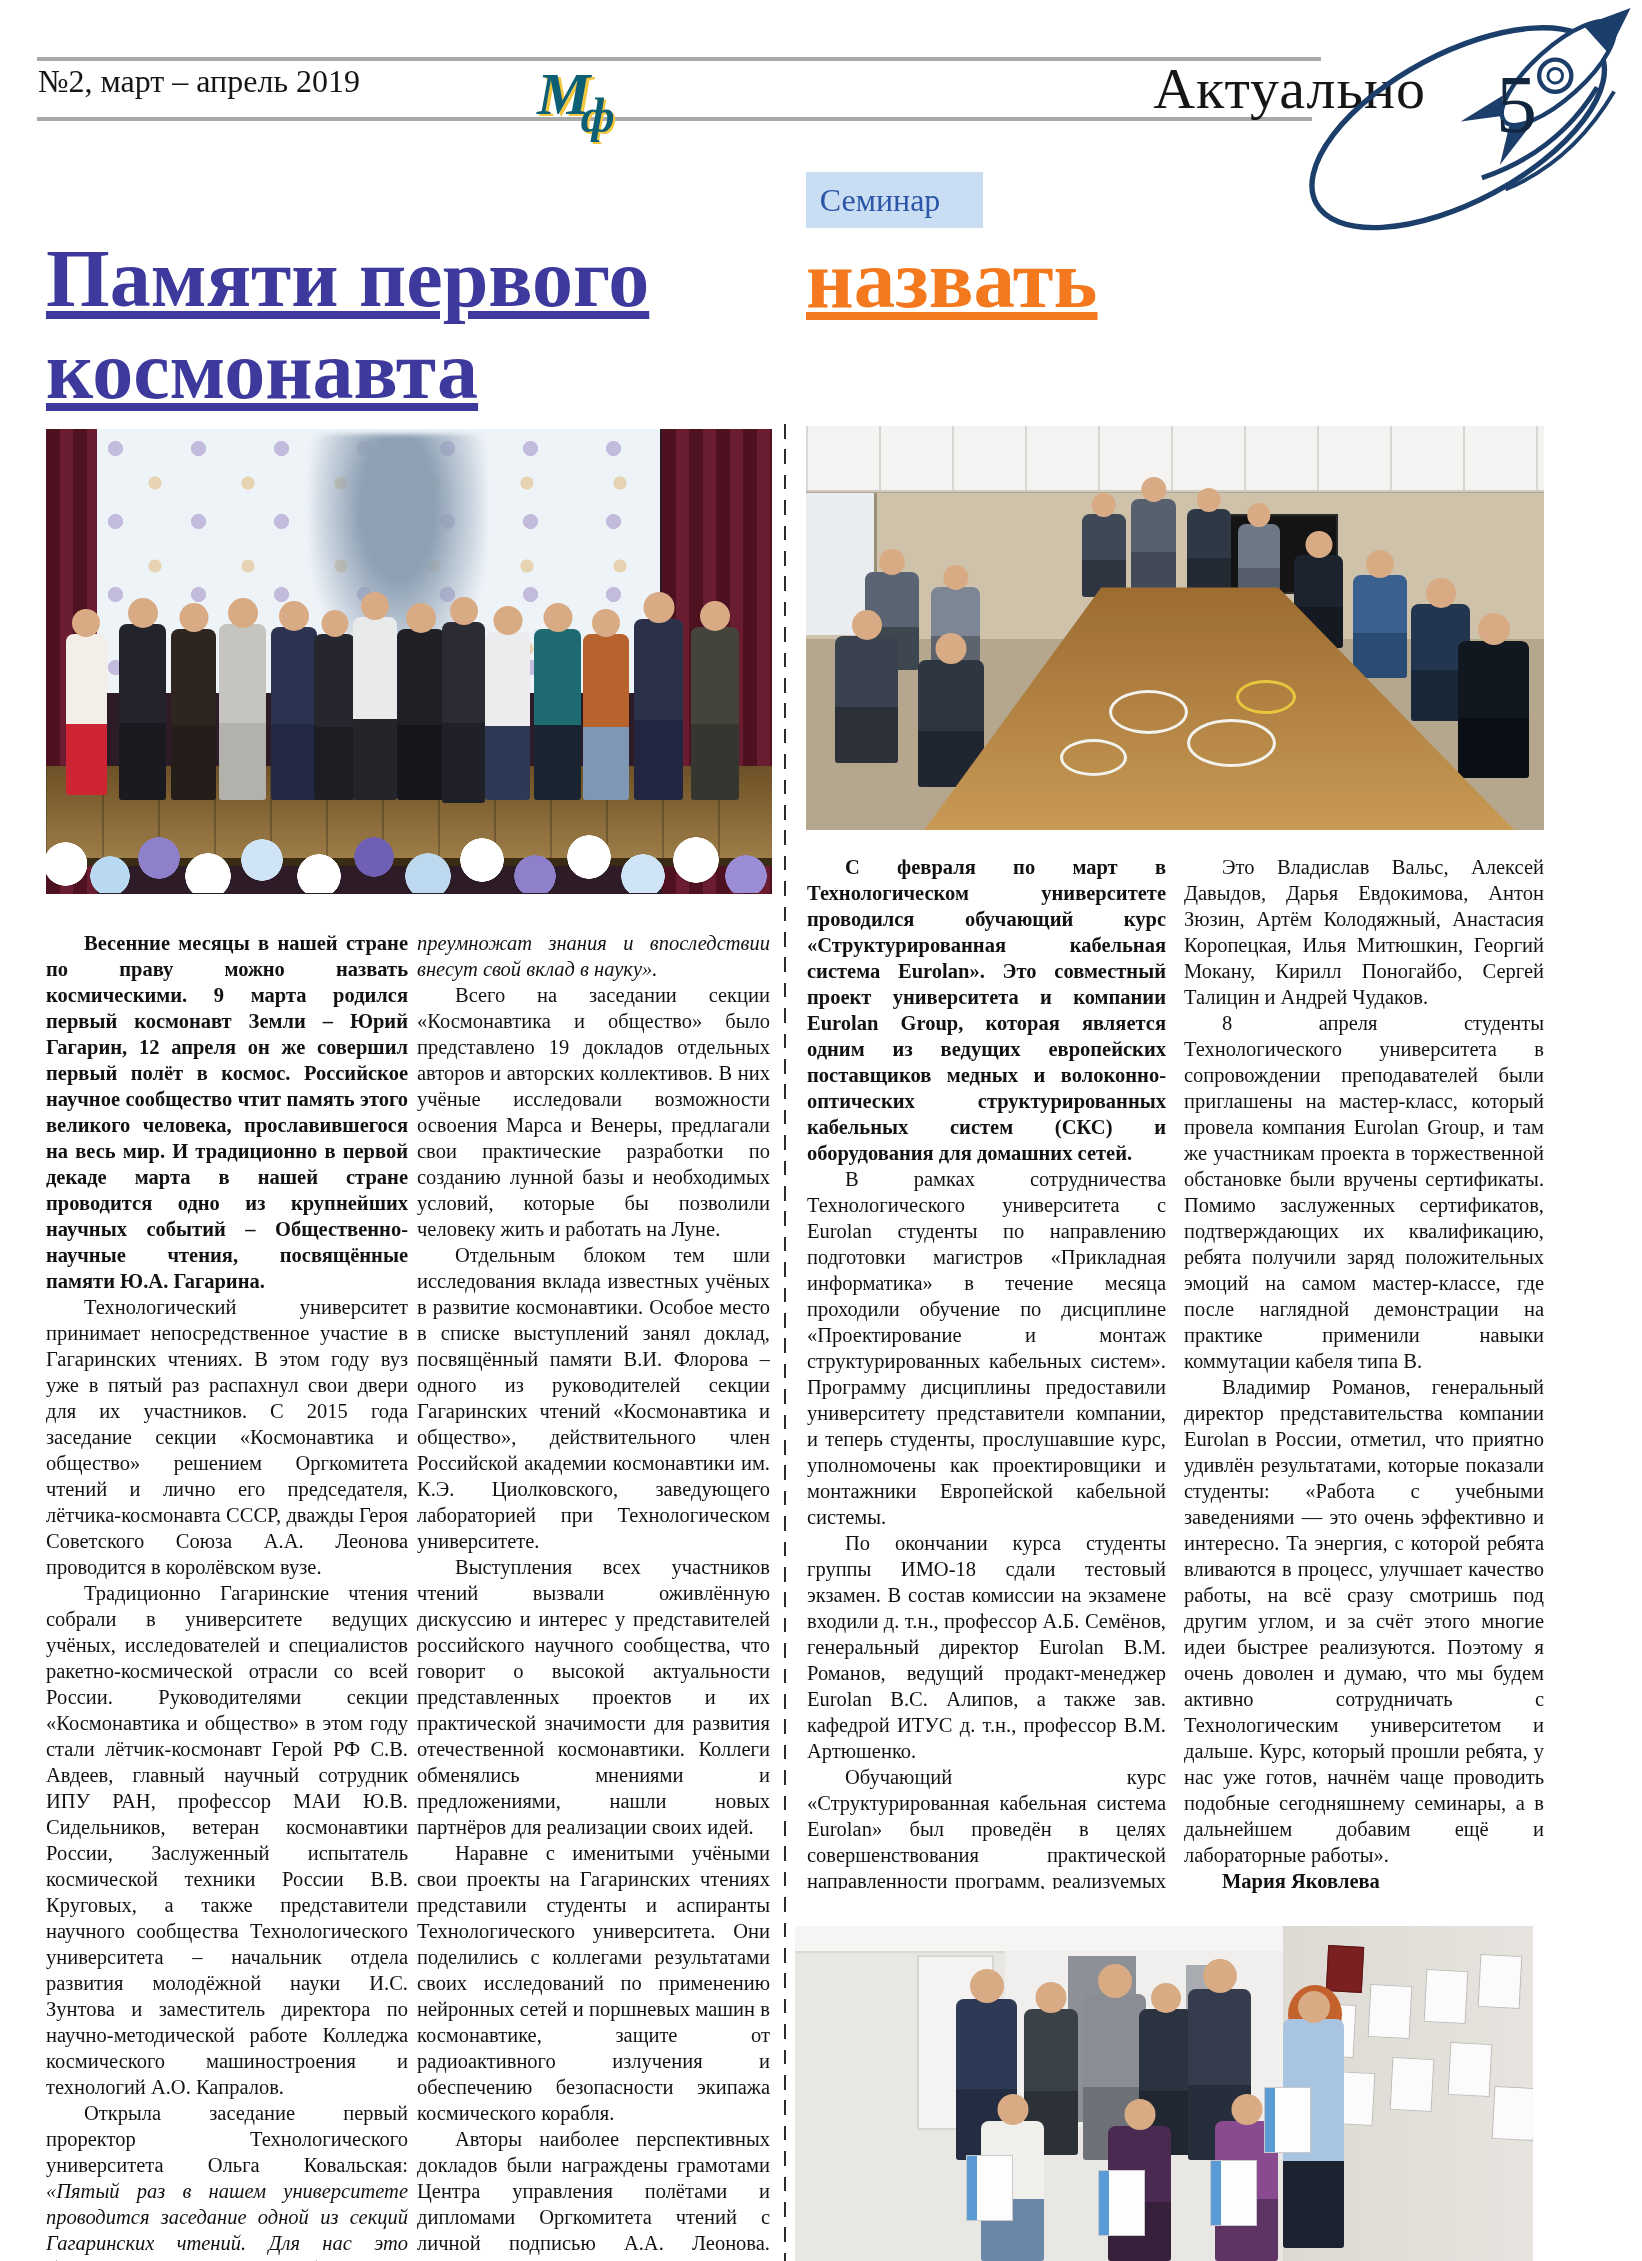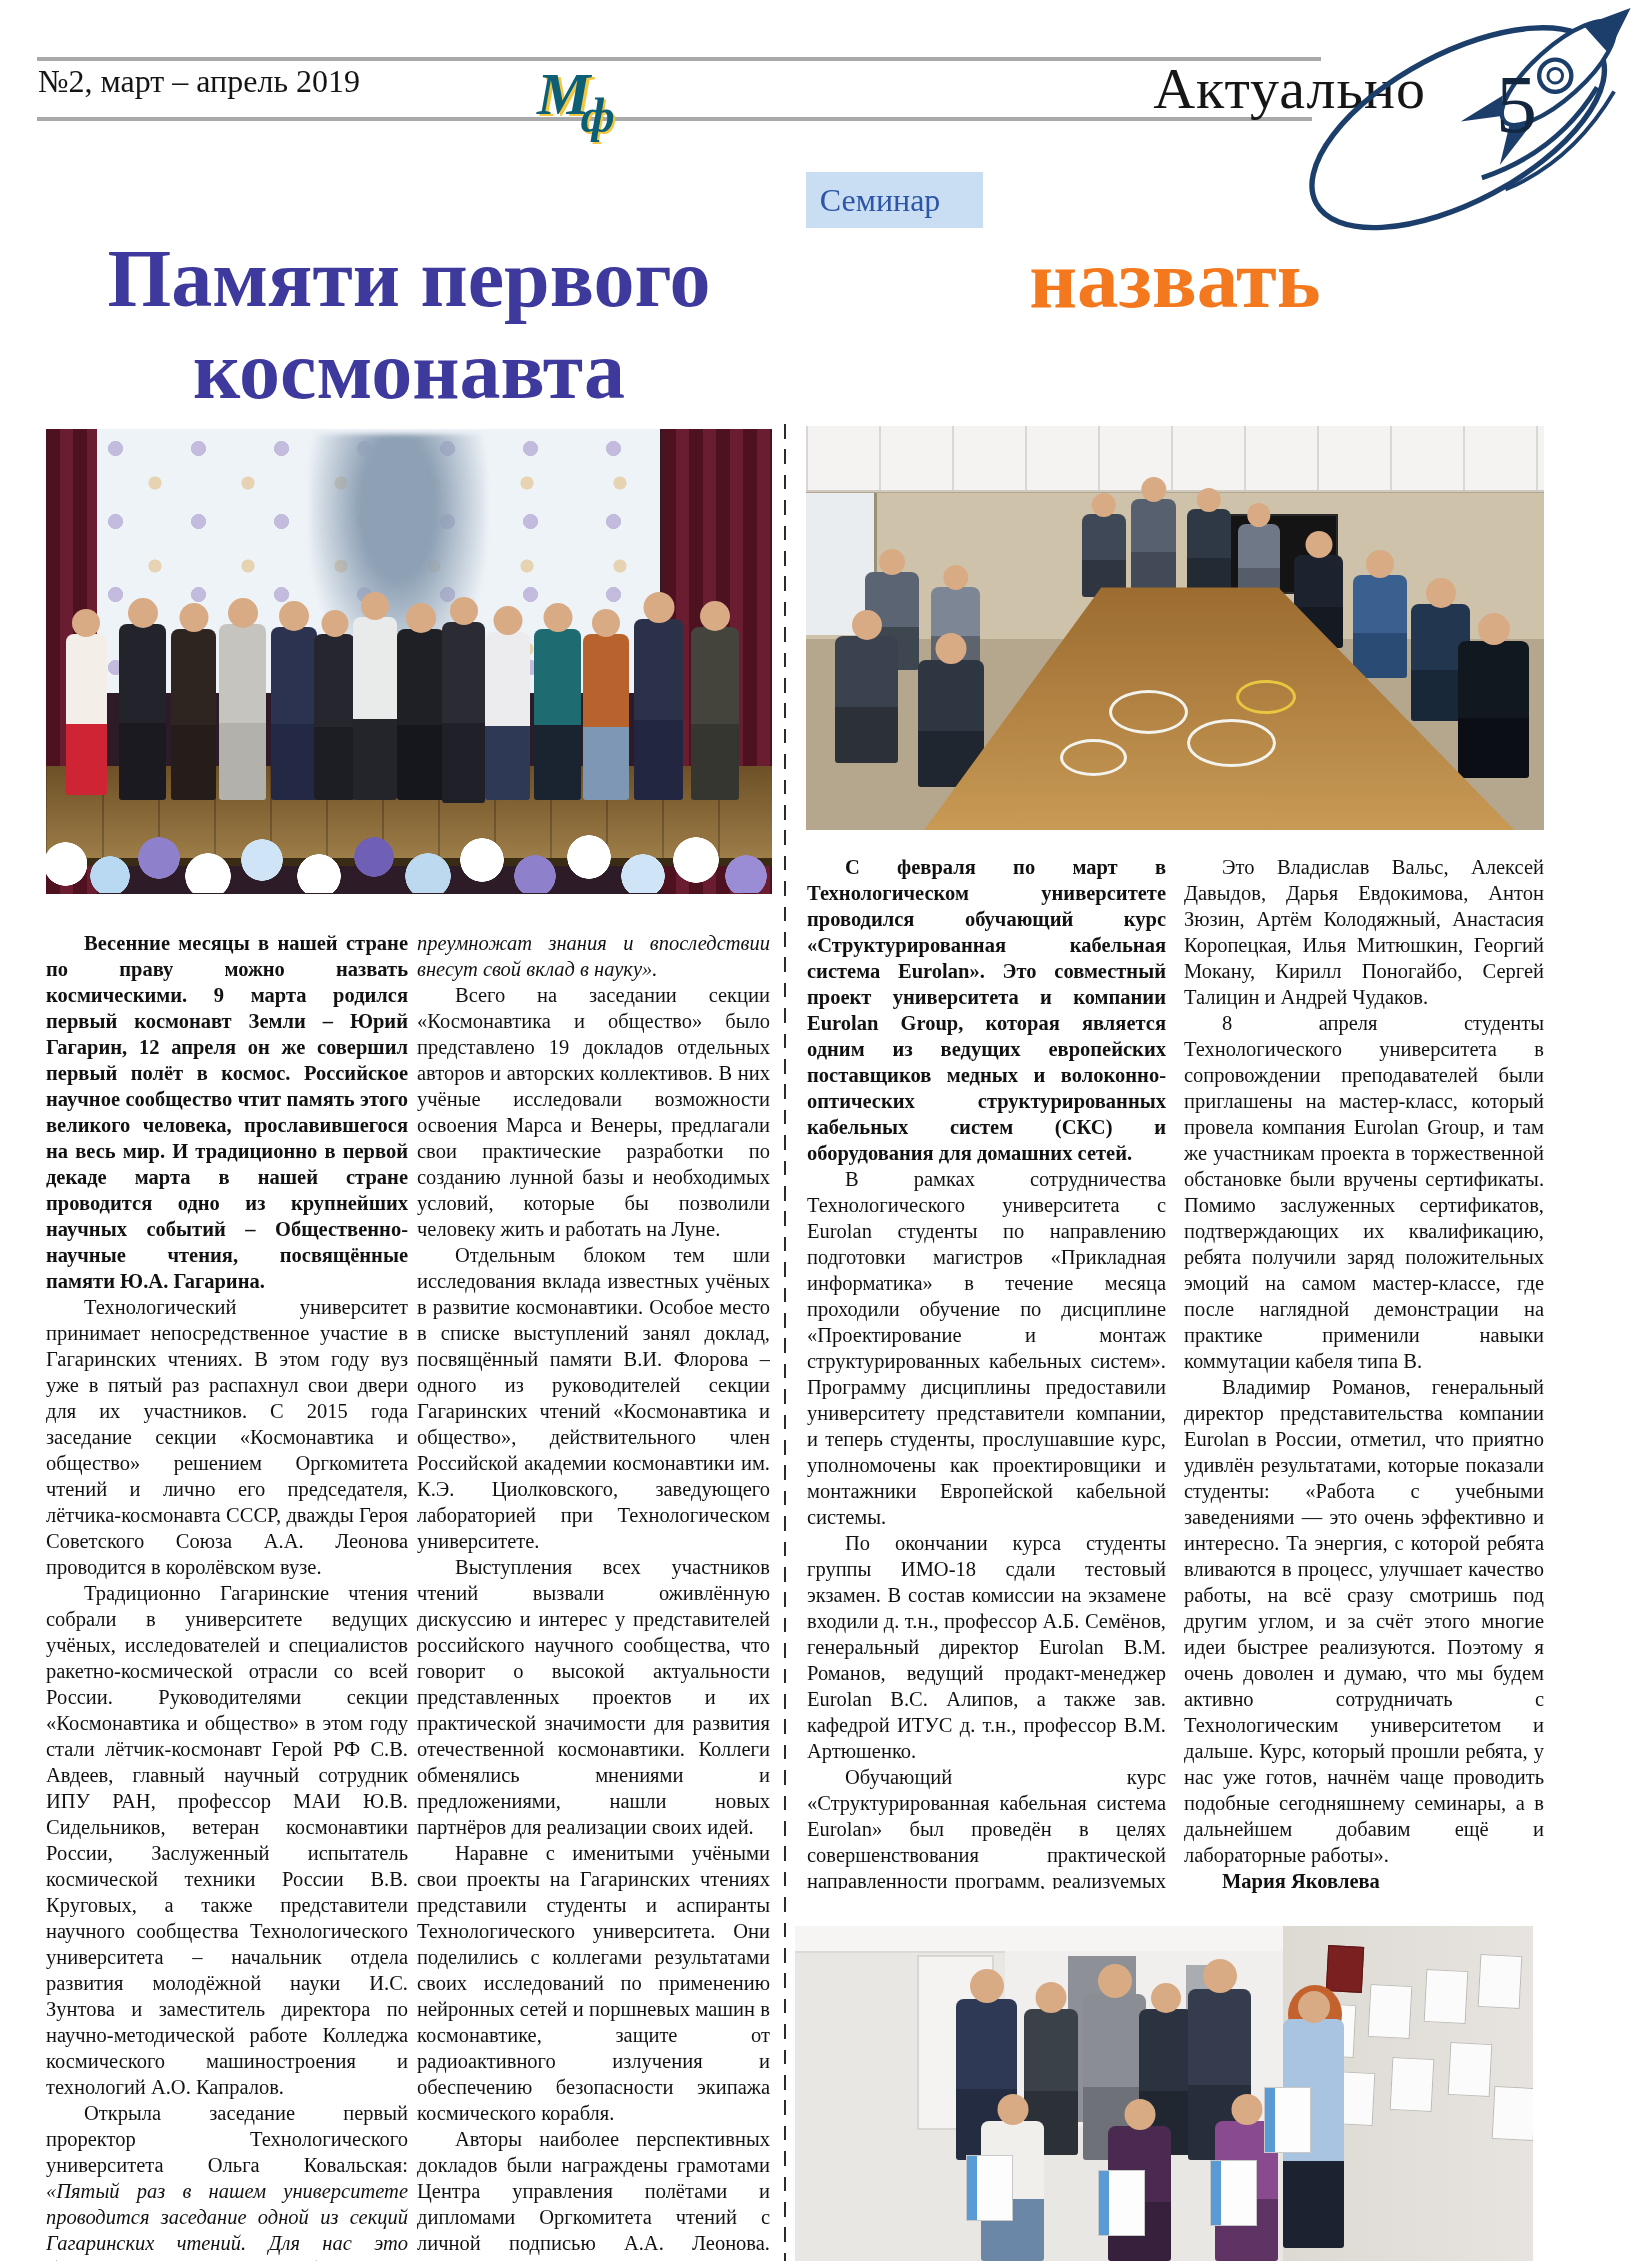--- a/index.html
+++ b/index.html
@@ -14,21 +14,21 @@
   .logo .f{font-size:48px;color:#0d5f76;text-shadow:2px 2px 0 #f2c63d;position:relative;top:17.6px;margin-left:-9.8px;}
   .aktualno{position:absolute;left:1104px;top:55px;width:322px;text-align:right;
             font-size:58px;letter-spacing:1px;color:#161616;}
   .pagenum{position:absolute;left:1480px;top:58px;width:73px;text-align:center;
            font-size:82px;color:#12263f;}
   .badge{position:absolute;left:1270px;top:0;width:373px;height:273px;}
 
   
   .label{position:absolute;top:172px;height:56px;background:#c9def2;}
   .label span{display:block;line-height:56px;padding-left:13.7px;font-size:32px;color:#2d55a8;}
-  .hl{position:absolute;text-align:center;font-weight:bold;}
+  .hl{position:absolute;text-align:left;font-weight:bold;text-decoration:underline;}
   .hl div{line-height:92px;}
   .hl-left{left:46px;top:233px;width:726px;font-size:82px;color:#3e3a9d;}
   .hl-right{left:806px;top:233px;width:738px;font-size:83px;color:#f4791e;}
 
   
   .col{position:absolute;overflow:hidden;}
   .col p{margin:0;font-size:20.5px;line-height:26px;text-align:justify;text-indent:38px;
          hyphens:auto;-webkit-hyphens:auto;}
   .col p.noindent{text-indent:0;}
   .lead{font-weight:bold;}

